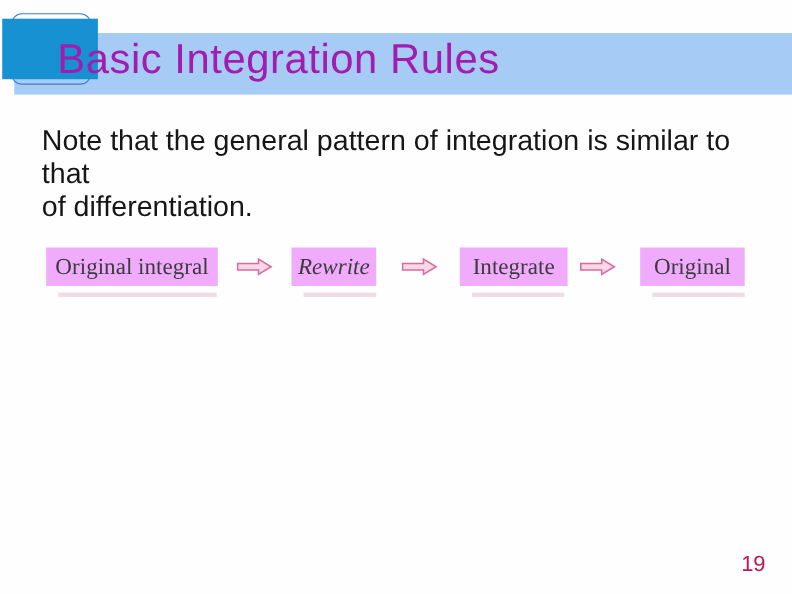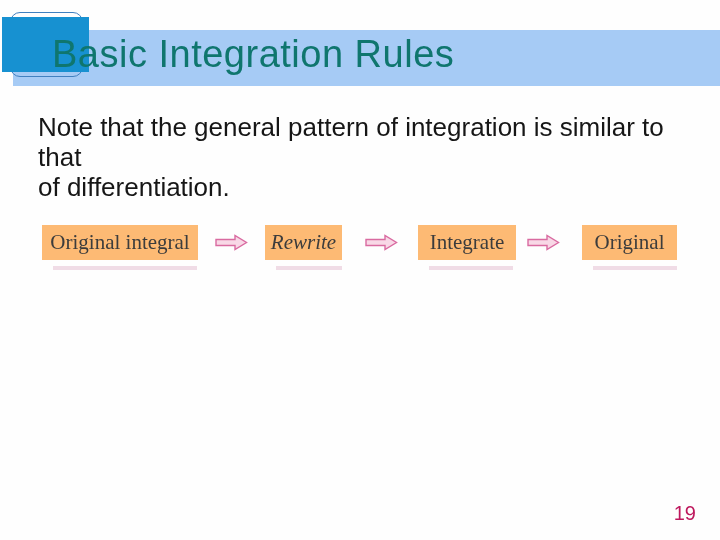--- a/index.html
+++ b/index.html
@@ -31,40 +31,40 @@
     position: absolute; left: 2px; top: 17px;
     width: 87px; height: 55px;
     background: #1791d1;
     z-index: 3;
   }
   .slide-title {
     position: absolute; left: 52px; top: 33px;
     margin: 0;
     font-size: 38px; font-weight: 400;
     letter-spacing: 0.5px;
-    color: #0f766e;
+    color: #a21caf;
     z-index: 4;
     white-space: nowrap;
   }
 
   
   .body-text {
     position: absolute; left: 38px; top: 112px;
     width: 650px;
     margin: 0;
     font-size: 26px; line-height: 30px;
     color: #161616;
     white-space: pre-line;
   }
 
   
   .diagram { position: absolute; left: 0; top: 0; width: 720px; height: 540px; z-index: 5; }
   .fbox {
     position: absolute; top: 225px; height: 35px;
-    background: #fdba74;
+    background: #f0abfc;
     color: #3c3c3c;
     font-family: "Liberation Serif", serif;
     font-size: 21px; line-height: 35px;
     text-align: center;
     white-space: nowrap;
   }
   .fbox-shadow {
     position: absolute; top: 266px; height: 4px;
     background: #f0dce6;
   }

